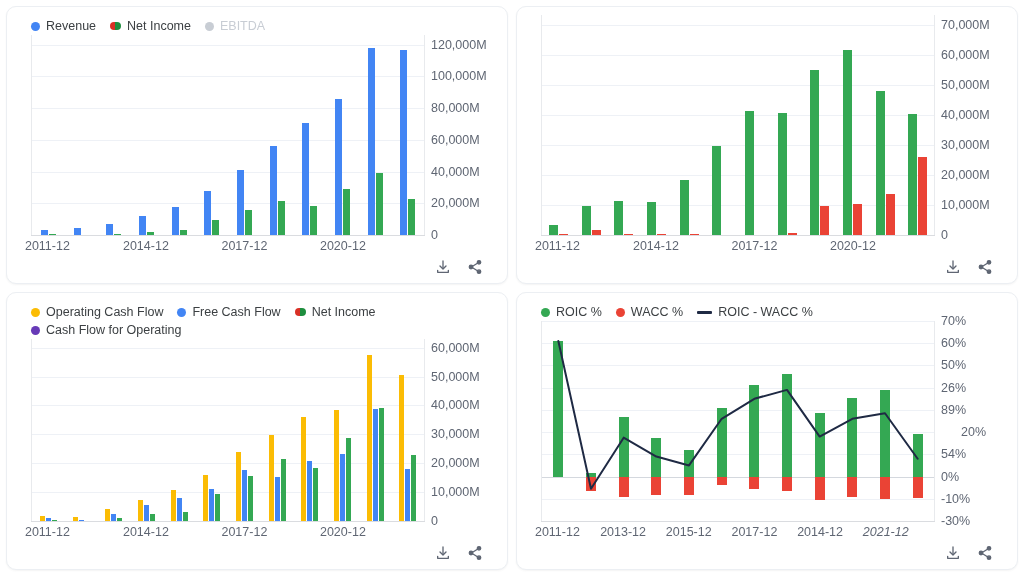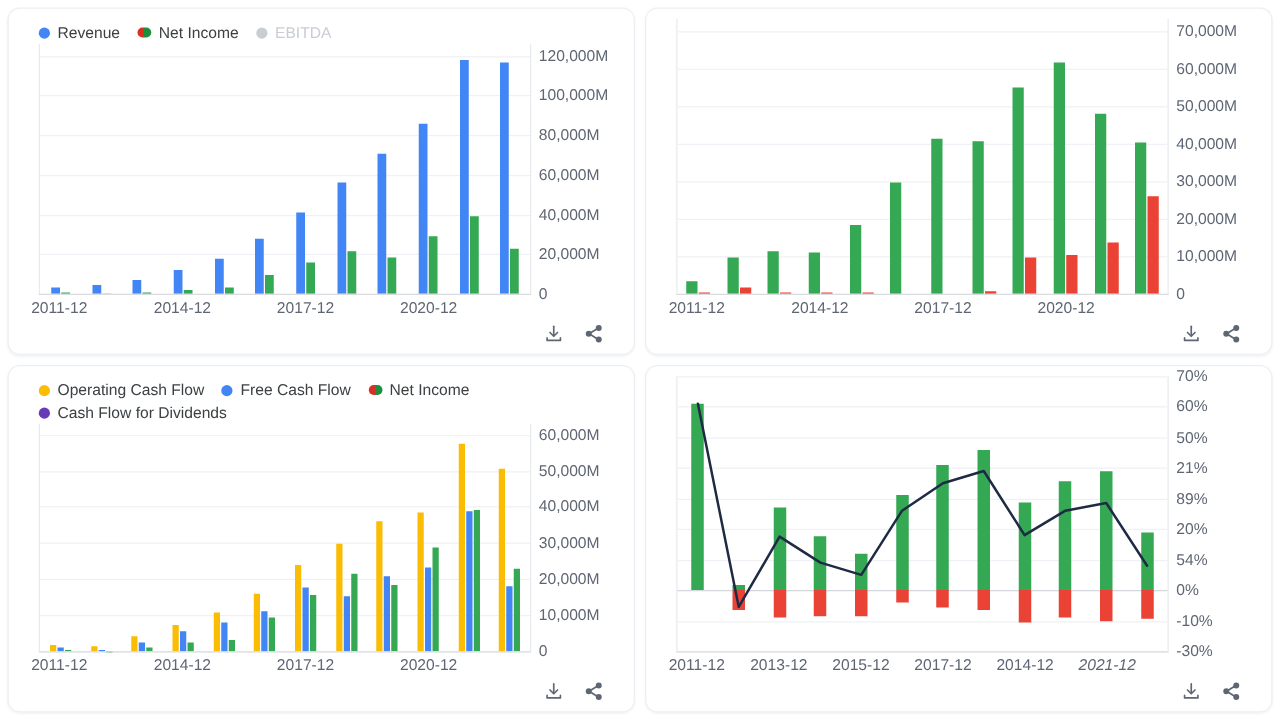--- a/index.html
+++ b/index.html
@@ -409,21 +409,21 @@
         <div class="legend-item">
           <span class="legend-dot" style="background: rgb(66, 133, 244);"></span>
           <span>Free Cash Flow</span>
         </div>
         <div class="legend-item">
           <span class="legend-dot dual"></span>
           <span>Net Income</span>
         </div>
         <div class="legend-item">
           <span class="legend-dot" style="background: rgb(103, 58, 183);"></span>
-          <span>Cash Flow for Dividends</span>
+          <span>Cash Flow for Operating</span>
         </div>
       </div>
     <div class="plot-wrap">
       <div class="plot" id="plot-2">
           <div class="gridlines">
             <div class="gridline" style="top: 100%;"></div>
             <div class="gridline" style="top: 84.127%;"></div>
             <div class="gridline" style="top: 68.254%;"></div>
             <div class="gridline" style="top: 52.381%;"></div>
             <div class="gridline" style="top: 36.5079%;"></div>
@@ -523,20 +523,34 @@
             <circle cx="18" cy="19" r="2.6" fill="currentColor"></circle>
             <circle cx="6" cy="12" r="2.6" fill="currentColor"></circle>
           <path d="M8.4 10.8 15.6 6.3"></path>
             <path d="M8.4 13.2l7.2 4.5"></path>
         </svg>
       </span>
     </div>
   </div>
 
   <div class="card">
+    <div class="legend" id="legend-3">
+        <div class="legend-item">
+          <span class="legend-dot" style="background: rgb(52, 168, 83);"></span>
+          <span>ROIC %</span>
+        </div>
+        <div class="legend-item">
+          <span class="legend-dot" style="background: rgb(234, 67, 53);"></span>
+          <span>WACC %</span>
+        </div>
+        <div class="legend-item">
+          <span class="legend-line" style="background: rgb(31, 42, 68);"></span>
+          <span>ROIC - WACC %</span>
+        </div>
+      </div>
     <div class="plot-wrap">
       <div class="plot" id="plot-3">
           <div class="gridlines">
             <div class="gridline" style="top: 100%;"></div>
             <div class="gridline" style="top: 88.8889%;"></div>
             <div class="gridline zero" style="top: 77.7778%;"></div>
             <div class="gridline" style="top: 66.6667%;"></div>
             <div class="gridline" style="top: 55.5556%;"></div>
             <div class="gridline" style="top: 44.4444%;"></div>
             <div class="gridline" style="top: 33.3333%;"></div>
@@ -595,23 +609,23 @@
           </div>
           <svg class="overlay" viewBox="0 0 100 100" preserveAspectRatio="none">
             <polyline points="4.167,10.000 12.500,83.889 20.833,58.333 29.167,67.778 37.500,72.222 45.833,48.889 54.167,38.889 62.500,34.444 70.833,57.778 79.167,48.889 87.500,46.111 95.833,68.889" fill="none" stroke="#1F2A44" stroke-width="1" vector-effect="non-scaling-stroke" stroke-linejoin="round" stroke-linecap="round" style="stroke-width: 2px;"></polyline>
           </svg>
         </div>
       <div class="y-axis" id="yaxis-3">
           <div class="y-tick" style="top: 100%;">-30%</div>
           <div class="y-tick" style="top: 88.8889%;">-10%</div>
           <div class="y-tick" style="top: 77.7778%;">0%</div>
           <div class="y-tick" style="top: 66.6667%;">54%</div>
-          <div class="y-tick" style="top: 55.5556%;">20%</div>
+          <div class="y-tick" style="top: 55.5556%; margin-left: 20px;">20%</div>
           <div class="y-tick" style="top: 44.4444%;">89%</div>
-          <div class="y-tick" style="top: 33.3333%;">21%</div>
+          <div class="y-tick" style="top: 33.3333%;">26%</div>
           <div class="y-tick" style="top: 22.2222%;">50%</div>
           <div class="y-tick" style="top: 11.1111%;">60%</div>
           <div class="y-tick" style="top: 0%;">70%</div>
         </div>
     </div>
     <div class="x-axis" id="xaxis-3">
         <div class="x-tick" style="left: 4.16667%;">2011-12</div>
         <div class="x-tick" style="left: 20.8333%;">2013-12</div>
         <div class="x-tick" style="left: 37.5%;">2015-12</div>
         <div class="x-tick" style="left: 54.1667%;">2017-12</div>

